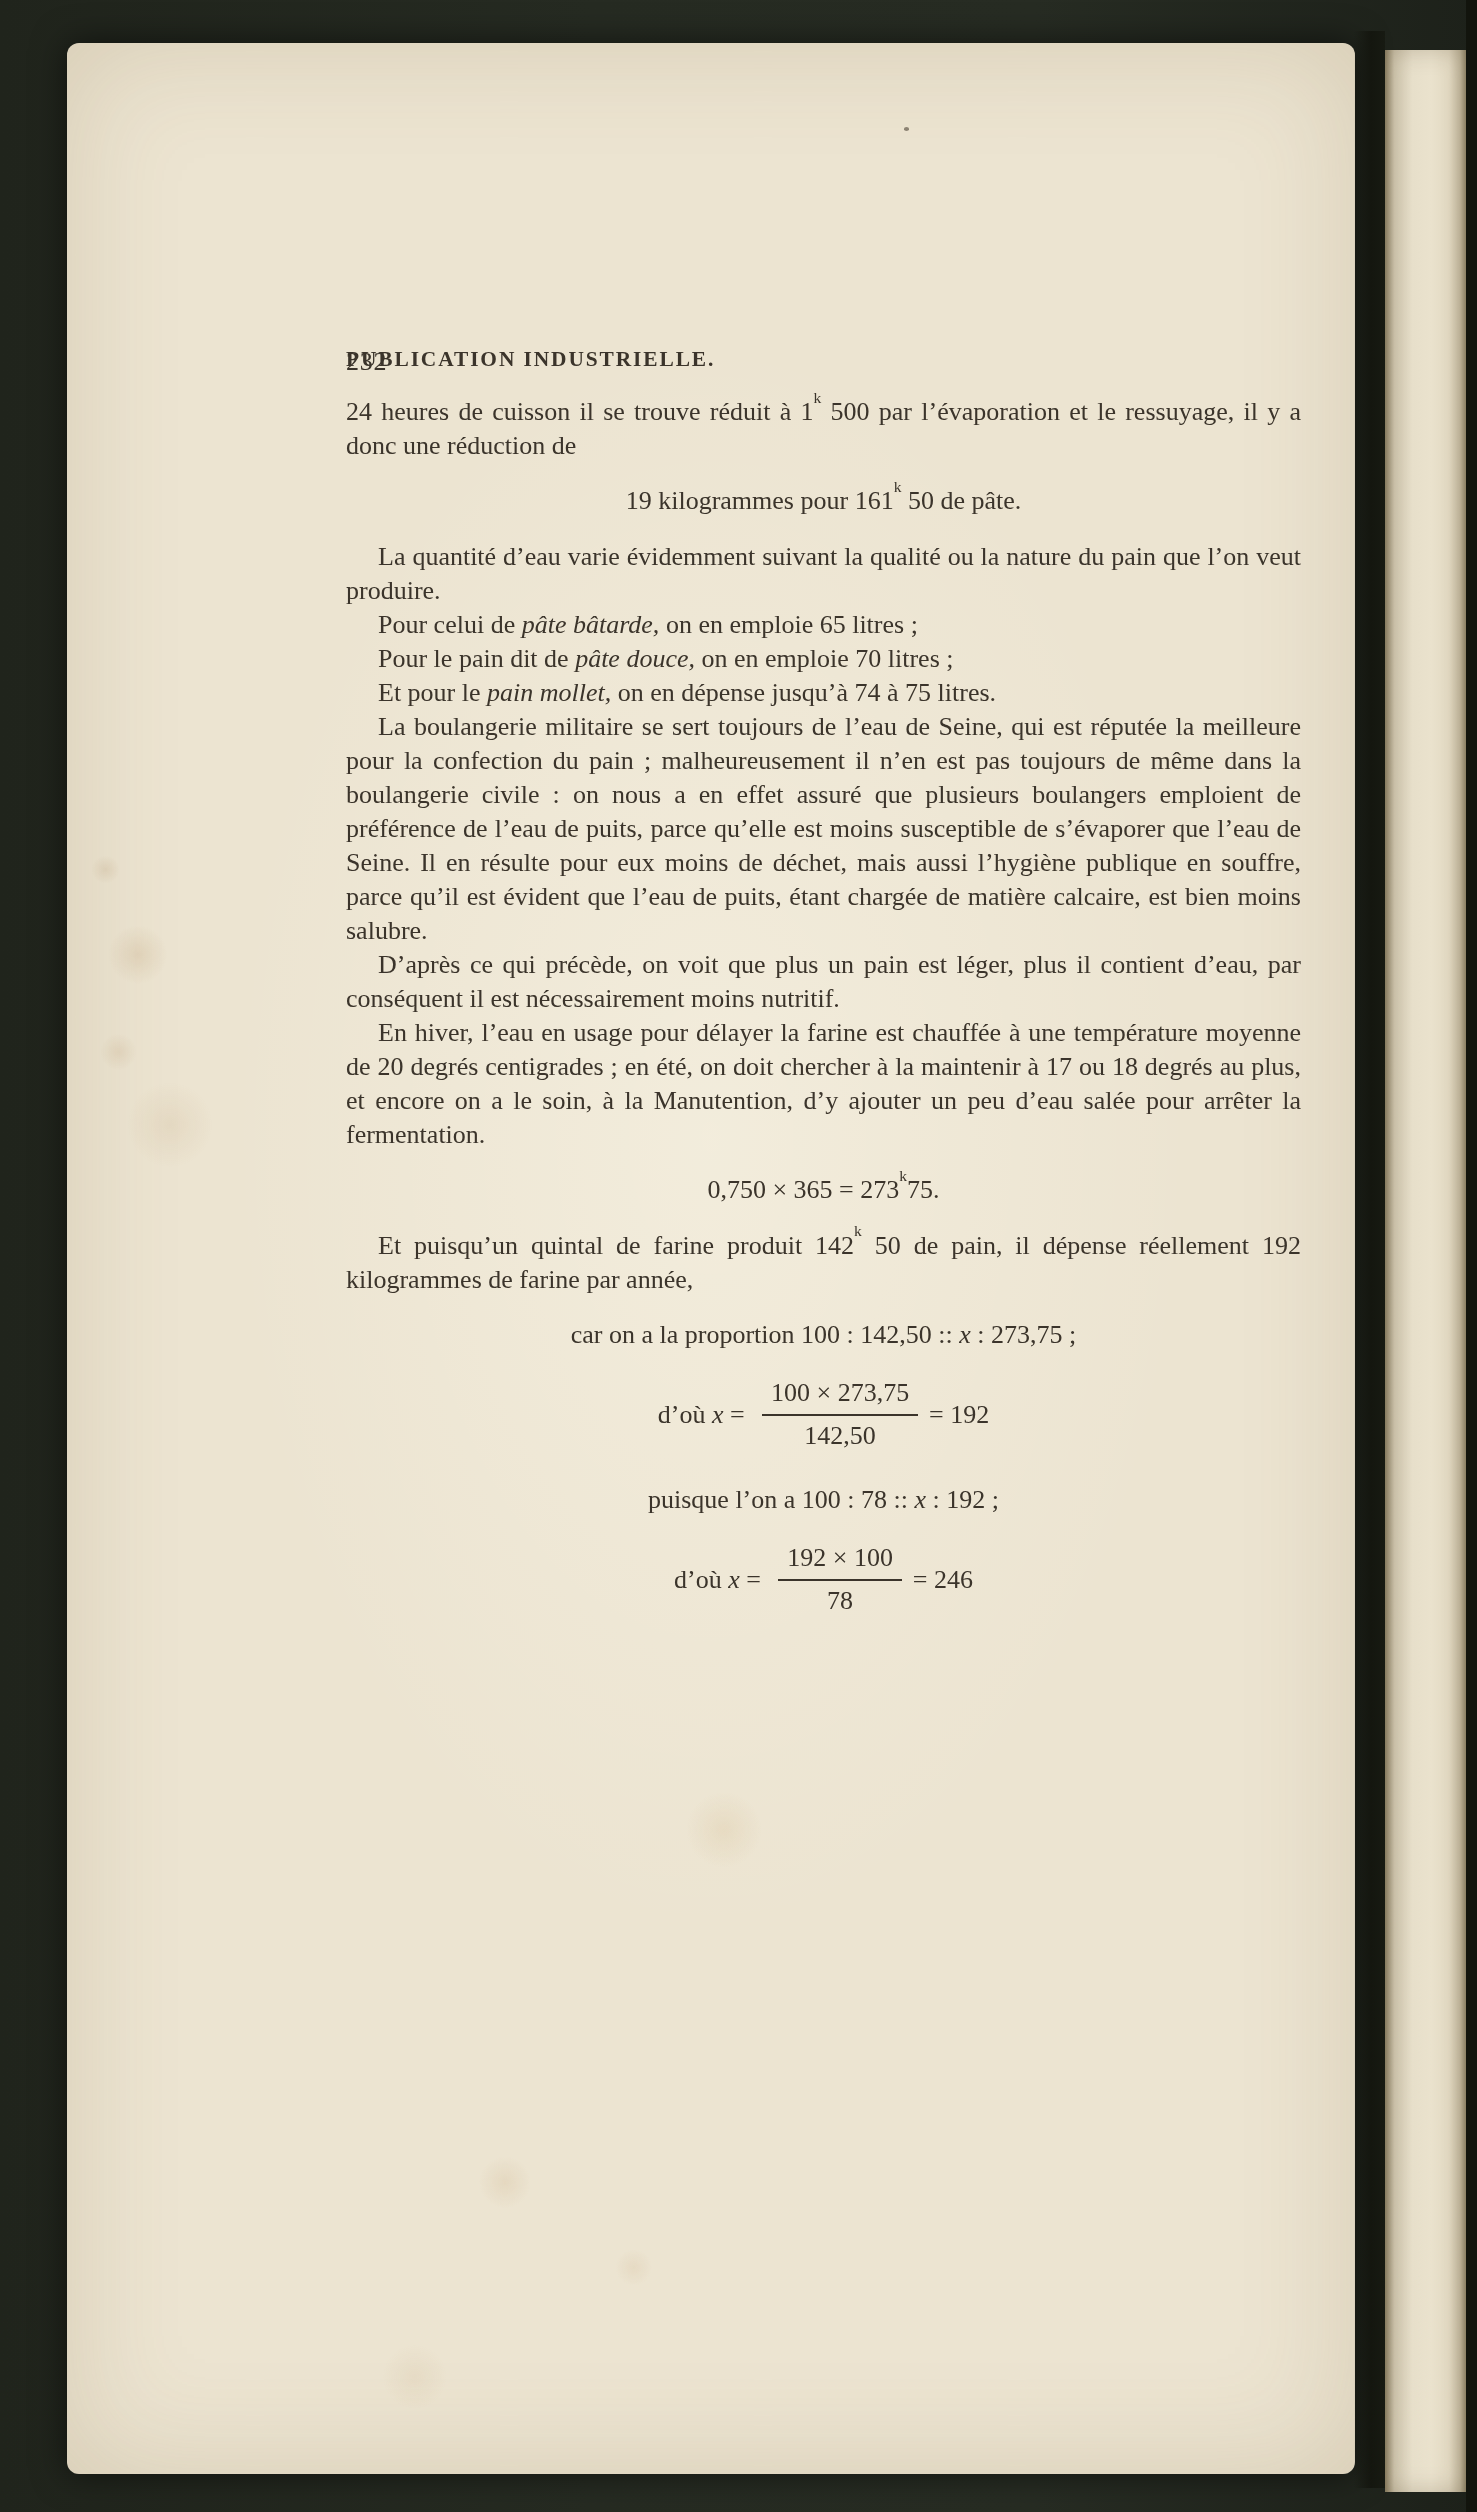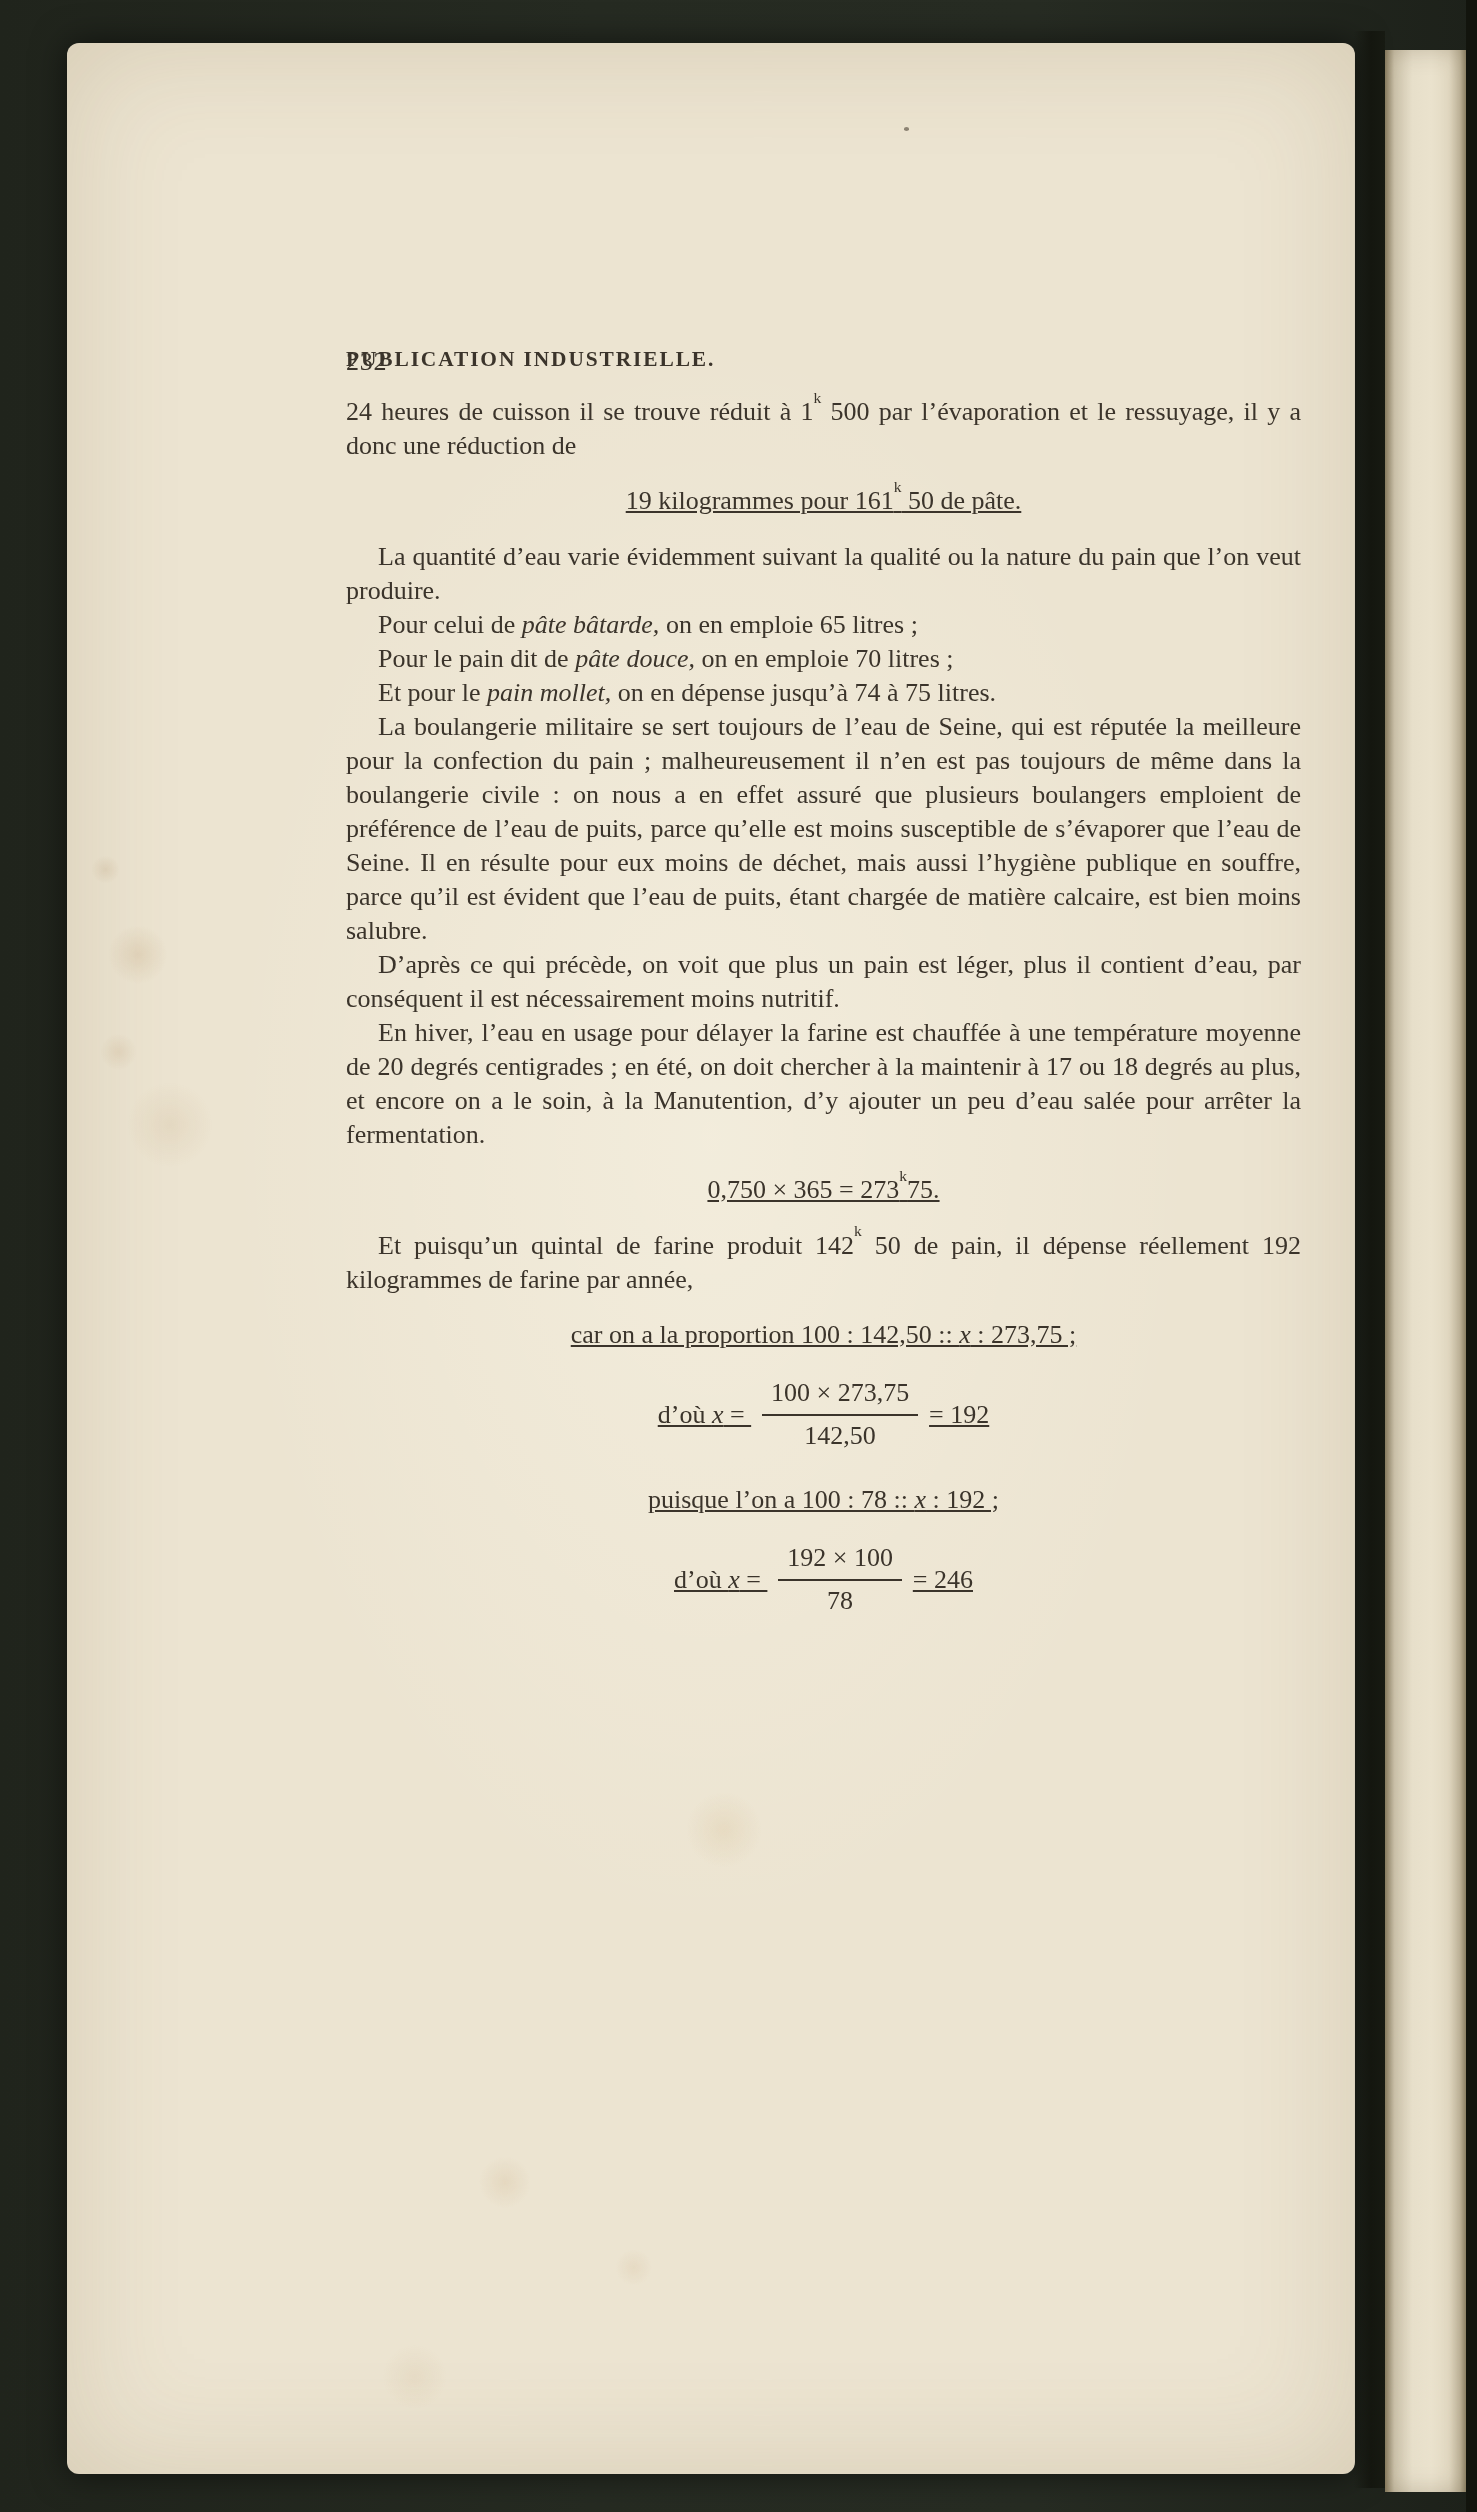--- a/index.html
+++ b/index.html
@@ -71,21 +71,21 @@
     left: 279px; top: 352px;
     width: 955px;
     font-size: 26px;
     line-height: 34px;
     color: #3b342b;
     text-align: justify;
     hyphens: auto;
   }
   .block.para { text-align: justify; }
   .block.indent { text-indent: 32px; }
-  .block.center { text-align: center; text-indent: 0; margin: 21.4px 0; text-decoration: underline; }
+  .block.center { text-align: center; text-indent: 0; margin: 21.4px 0; }
   .block.equation { margin: 27px 0; }
   sup {
     font-size: 60%;
     line-height: 0;
     position: relative;
     top: -0.5em;
   }
   .it { font-style: italic; }
   .frac {
     display: inline-block;

